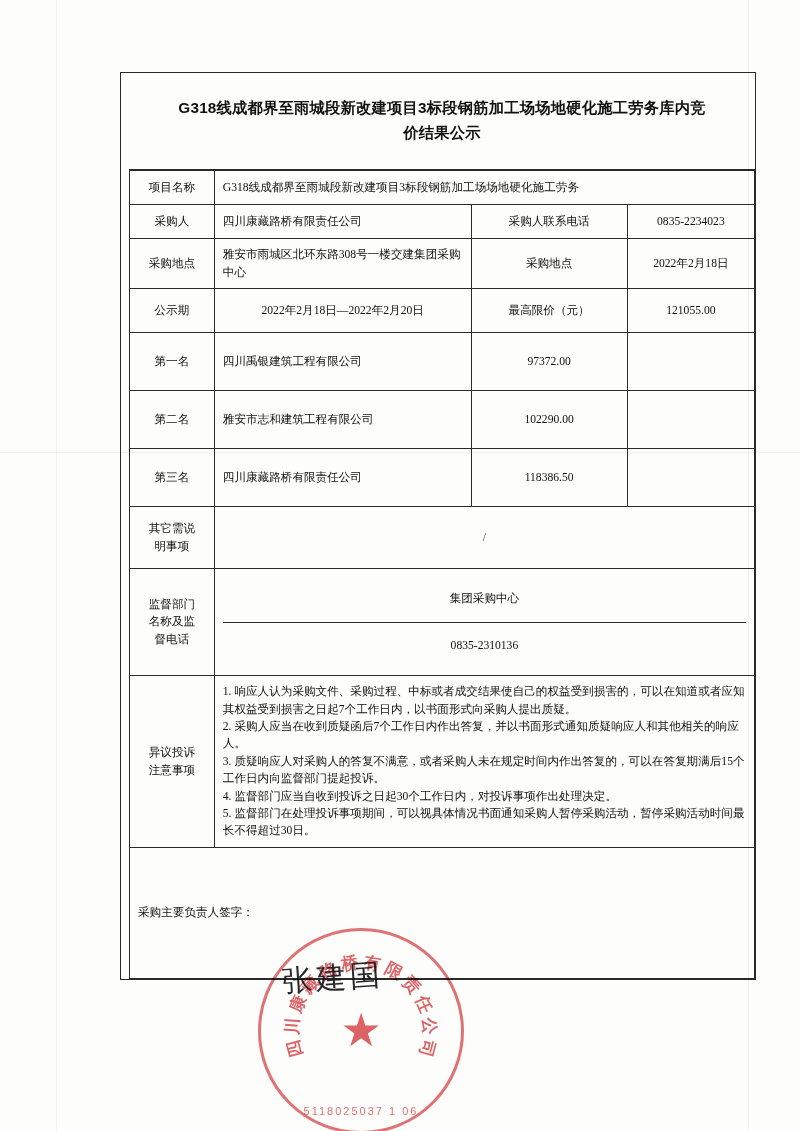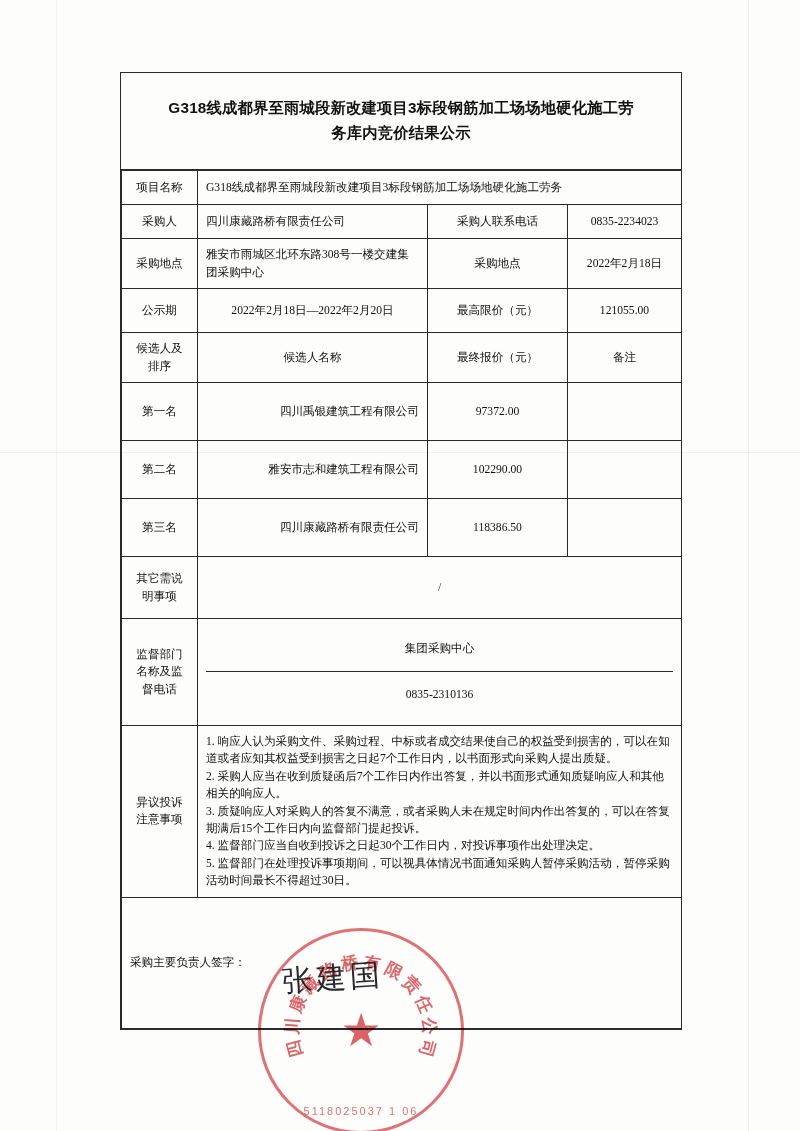--- a/index.html
+++ b/index.html
@@ -32,24 +32,25 @@
     position: absolute;
     left: 0;
     right: 0;
     height: 1px;
     background: rgba(0,0,0,0.05);
   }
   .doc {
     position: absolute;
     left: 120px;
     top: 72px;
-    width: 562px;
+    width: 636px;
     border: 1.3px solid #2a2a2a;
     box-sizing: border-box;
     background: transparent;
+    padding-left: 8px;
   }
   .title-cell {
     border-bottom: 1.2px solid #2a2a2a;
     padding: 22px 46px 24px 46px;
     text-align: center;
     font-weight: bold;
     font-size: 15.3px;
     line-height: 1.65;
     letter-spacing: 0.2px;
     font-family: "Liberation Sans", "DejaVu Sans", sans-serif;
@@ -76,21 +77,21 @@
     padding-left: 10px;
     font-family: Liberation Serif, serif;
   }
   .val-c {
     text-align: center;
   }
   .row-h { height: 34px; }
   .row-h2 { height: 44px; }
   .row-cand { height: 58px; }
   .cand-name {
-    text-align: right;
+    text-align: left;
     font-size: 12.6px;
   }
   .cand-price {
     text-align: center;
     font-size: 12px;
   }
   .slash {
     text-align: center;
     font-size: 13px;
     color: #333;
@@ -220,27 +221,20 @@
         <td class="lbl">采购地点</td>
         <td class="val">雅安市雨城区北环东路308号一楼交建集团采购中心</td>
         <td class="val-c">采购地点</td>
         <td class="val-c">2022年2月18日</td>
       </tr>
       <tr class="row-h2">
         <td class="lbl">公示期</td>
         <td class="val-c">2022年2月18日—2022年2月20日</td>
         <td class="val-c">最高限价（元）</td>
         <td class="val-c">121055.00</td>
-      </tr>
-      <tr class="row-h2">
-        <td class="lbl">候选人及
-排序</td>
-        <td class="val-c">候选人名称</td>
-        <td class="val-c">最终报价（元）</td>
-        <td class="val-c">备注</td>
       </tr>
 
       <tr class="row-cand">
         <td class="lbl">第一名</td>
         <td class="cand-name">四川禹银建筑工程有限公司</td>
         <td class="cand-price">97372.00</td>
         <td class="val-c"></td>
       </tr>
       <tr class="row-cand">
         <td class="lbl">第二名</td>

